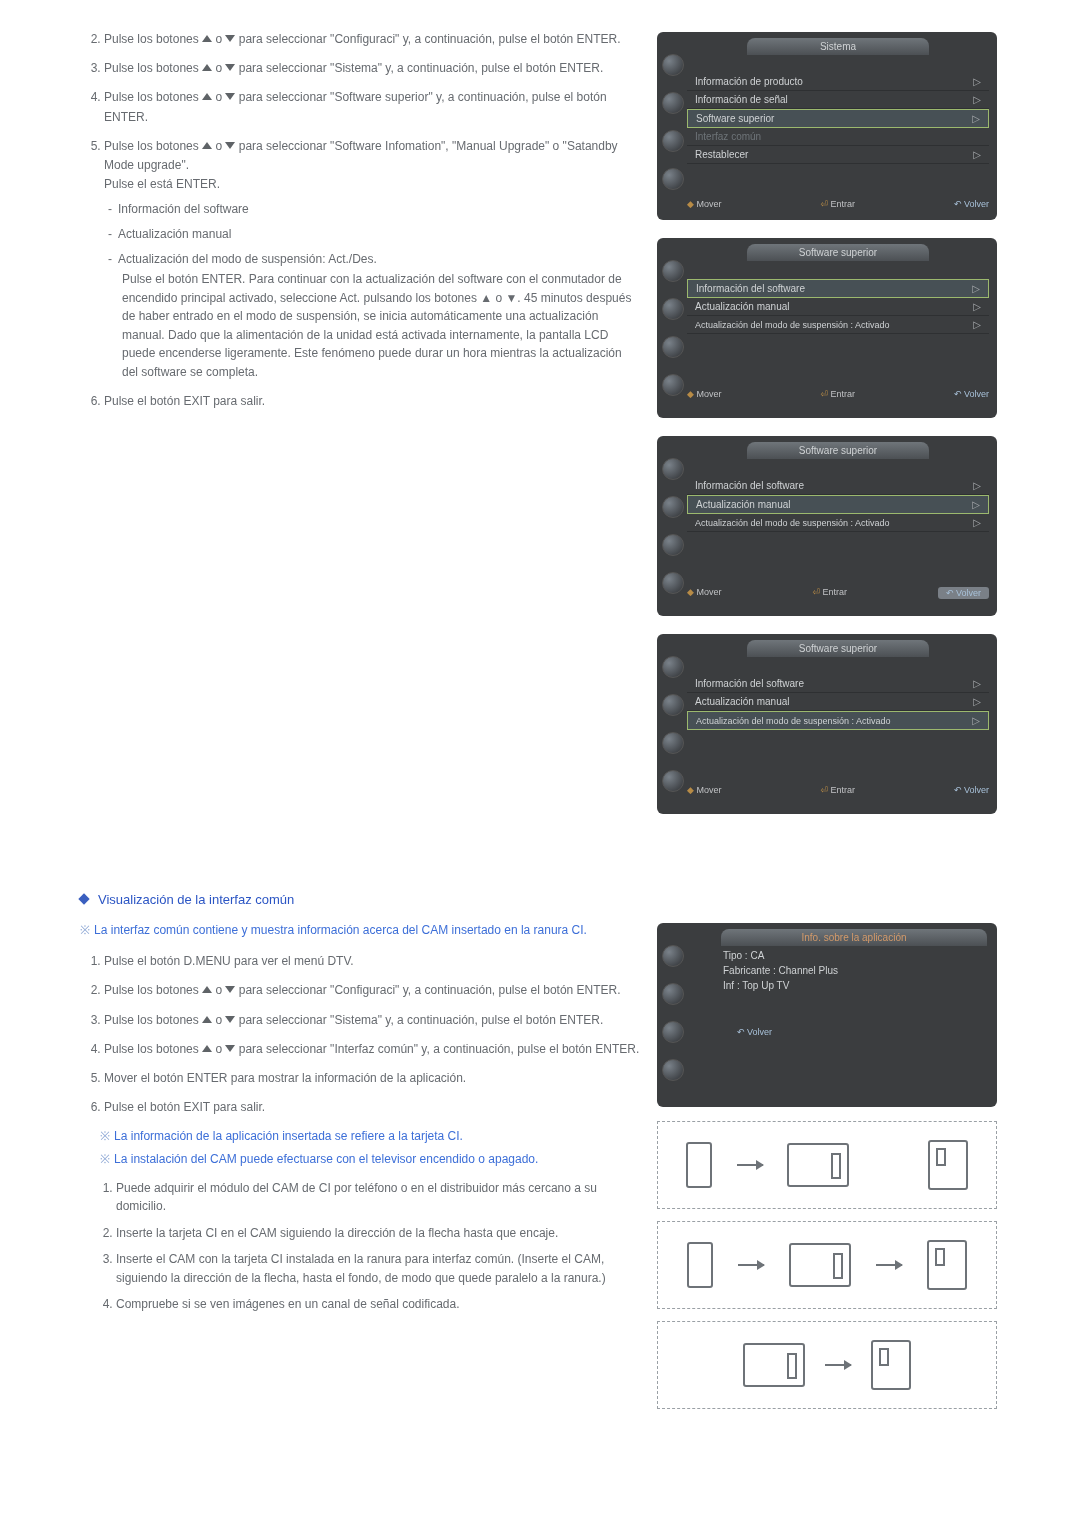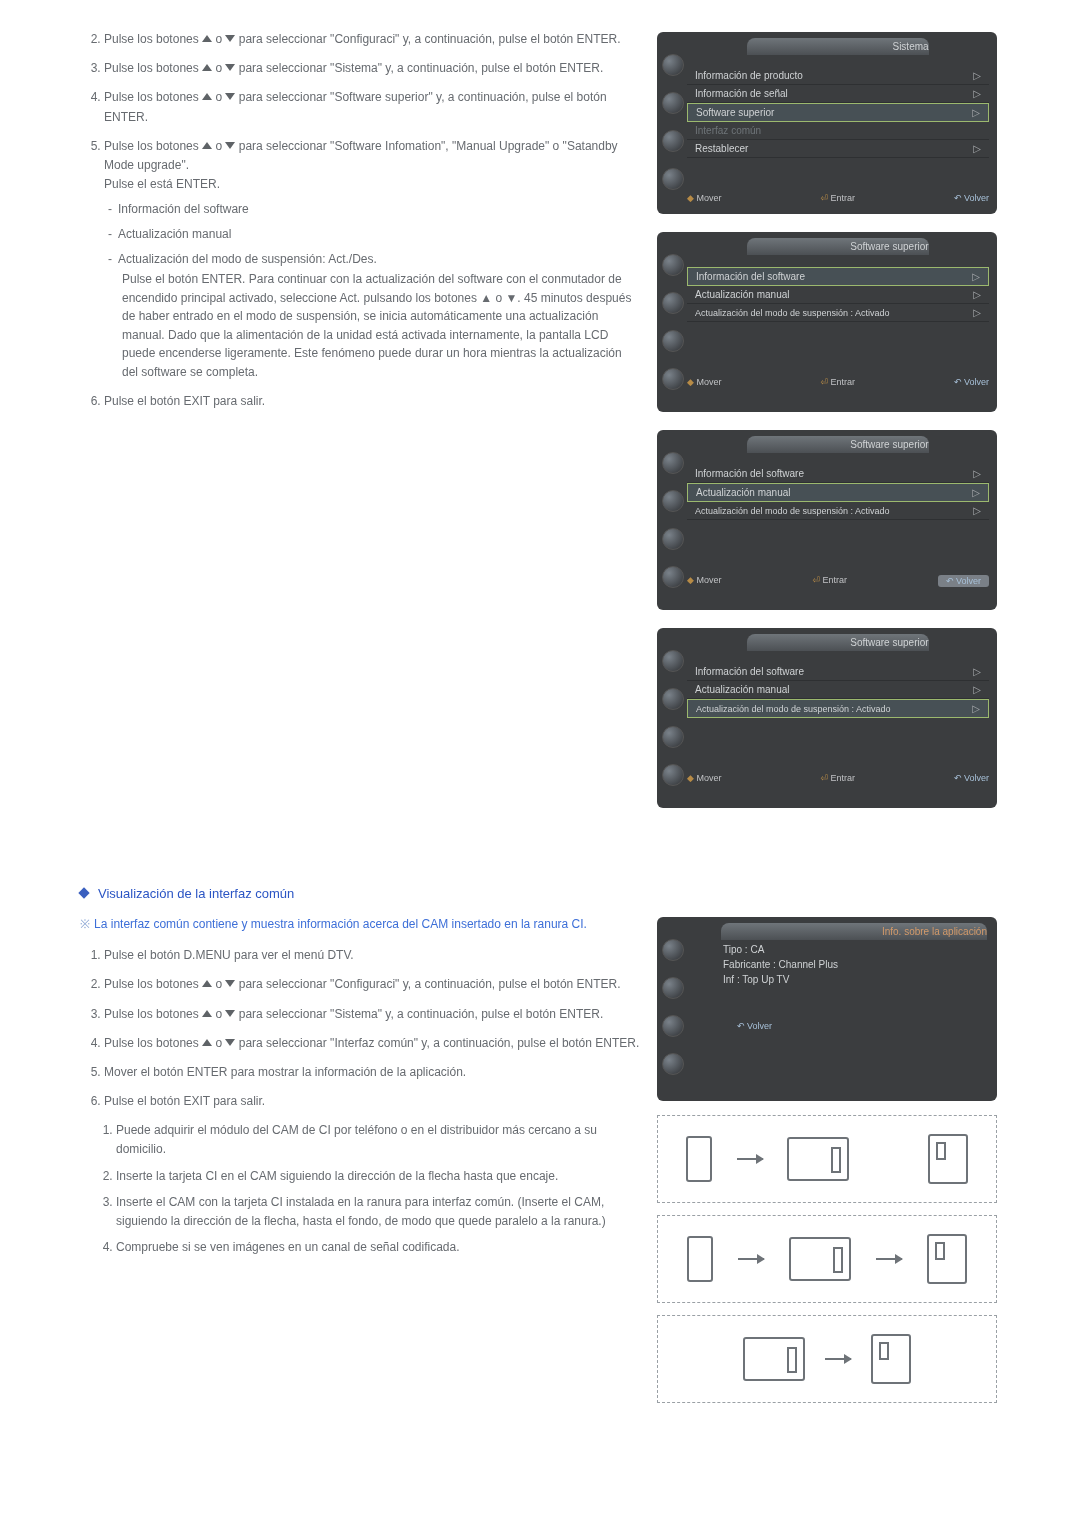--- a/index.html
+++ b/index.html
@@ -18,30 +18,30 @@
 .dn{display:inline-block;width:0;height:0;border-left:5px solid transparent;border-right:5px solid transparent;border-top:7px solid #5f6367;vertical-align:1px}
 .diamond{display:inline-block;width:8px;height:8px;background:#3a5fbf;transform:rotate(45deg);vertical-align:1px;margin-right:10px}
 .h{color:#2b55c4;font-weight:normal;font-size:13px;margin:0 0 14px 0}
 .star{color:#8da7d4;margin-right:4px}
 .note{color:#3d6fd8;line-height:1.6;margin-bottom:12px}
 .panel{background:#3b3d3f;border-radius:6px;padding:2px;margin-bottom:18px}
 .panel-inner{display:flex}
 .side{width:28px;display:flex;flex-direction:column;align-items:center;padding:20px 0;gap:16px}
 .ico{width:20px;height:20px;border-radius:50%;background:radial-gradient(circle at 30% 30%,#7a828a,#2e3033);border:1px solid #555}
 .body{flex:1;padding:4px 6px 6px 0}
-.tab{background:linear-gradient(#6f757a,#4c5054);color:#cfd2d4;font-size:10px;text-align:right;border-radius:8px 8px 0 0;padding:3px 0;width:60%;margin:0 auto 12px}
+.tab{background:linear-gradient(#6f757a,#4c5054);color:#cfd2d4;font-size:10px;text-align:center;border-radius:8px 8px 0 0;padding:3px 0;width:60%;margin:0 auto 18px}
 .row{display:flex;align-items:center;justify-content:space-between;padding:3px 8px;font-size:10px;color:#cfd2d4;border-bottom:1px solid #2e3032}
 .row.sel{background:#475055;border:1px solid #9cb96e}
 .row.dim{color:#6e7478}
 .tri{color:#a7aaad;font-size:10px}
 .foot{display:flex;justify-content:space-between;gap:26px;font-size:9px;color:#c0c2c4;padding:5px 0 3px}
 .foot span.key{color:#b78b46}
 .foot span.r{color:#a7c0d8}
 .cam{background:#3b3d3f;border-radius:6px;padding:2px 2px 6px;margin-bottom:14px}
-.ctab{background:linear-gradient(#6f757a,#4c5054);color:#d39a6a;font-size:10px;text-align:right;border-radius:8px 8px 0 0;padding:3px 0;margin:4px 8px 2px 34px}
+.ctab{background:linear-gradient(#6f757a,#4c5054);color:#d39a6a;font-size:10px;text-align:center;border-radius:8px 8px 0 0;padding:3px 0;margin:4px 8px 2px 34px}
 .camline{font-size:10px;color:#cfd2d4;padding:2px 0 2px 36px}
 .camfoot{font-size:9px;color:#a7c0d8;padding:6px 0 2px 50px}
 .diag{border:1px dashed #9aa0a5;padding:18px 16px;margin-bottom:12px;display:flex;align-items:center;justify-content:space-around}
 .card{width:22px;height:42px;border:2px solid #6e7378;border-radius:3px}
 .card2{width:58px;height:40px;border:2px solid #6e7378;border-radius:3px;position:relative}
 .card2:after{content:"";position:absolute;right:6px;top:8px;width:6px;height:22px;border:2px solid #6e7378}
 .slot{width:36px;height:46px;border:2px solid #6e7378;border-radius:3px;position:relative}
 .slot:before{content:"";position:absolute;left:6px;top:6px;width:6px;height:14px;border:2px solid #6e7378}
 .arrow{width:26px;height:2px;background:#6e7378;position:relative}
 .arrow:after{content:"";position:absolute;right:-1px;top:-4px;border-left:8px solid #6e7378;border-top:5px solid transparent;border-bottom:5px solid transparent}
@@ -234,20 +234,24 @@
 <div class="left">
 <div class="note"><span class="star">※</span><span>La interfaz común contiene y muestra información acerca del CAM insertado en la ranura CI.</span></div>
 <ol class="main">
 <li>Pulse el botón D.MENU para ver el menú DTV.</li>
 <li>Pulse los botones <span class="up"></span> o <span class="dn"></span> para seleccionar "Configuraci" y, a continuación, pulse el botón ENTER.</li>
 <li>Pulse los botones <span class="up"></span> o <span class="dn"></span> para seleccionar "Sistema" y, a continuación, pulse el botón ENTER.</li>
 <li>Pulse los botones <span class="up"></span> o <span class="dn"></span> para seleccionar "Interfaz común" y, a continuación, pulse el botón ENTER.</li>
 <li>Mover el botón ENTER para mostrar la información de la aplicación.</li>
 <li>Pulse el botón EXIT para salir.</li>
 </ol>
+<ul class="notes-list">
+<li class="note"><span class="star">※</span><span>La información de la aplicación insertada se refiere a la tarjeta CI.</span></li>
+<li class="note"><span class="star">※</span><span>La instalación del CAM puede efectuarse con el televisor encendido o apagado.</span></li>
+</ul>
 <div class="camsub">
 <ol>
 <li>Puede adquirir el módulo del CAM de CI por teléfono o en el distribuidor más cercano a su domicilio.</li>
 <li>Inserte la tarjeta CI en el CAM siguiendo la dirección de la flecha hasta que encaje.</li>
 <li>Inserte el CAM con la tarjeta CI instalada en la ranura para interfaz común. (Inserte el CAM, siguiendo la dirección de la flecha, hasta el fondo, de modo que quede paralelo a la ranura.)</li>
 <li>Compruebe si se ven imágenes en un canal de señal codificada.</li>
 </ol>
 </div>
 </div>
 <div class="right">

